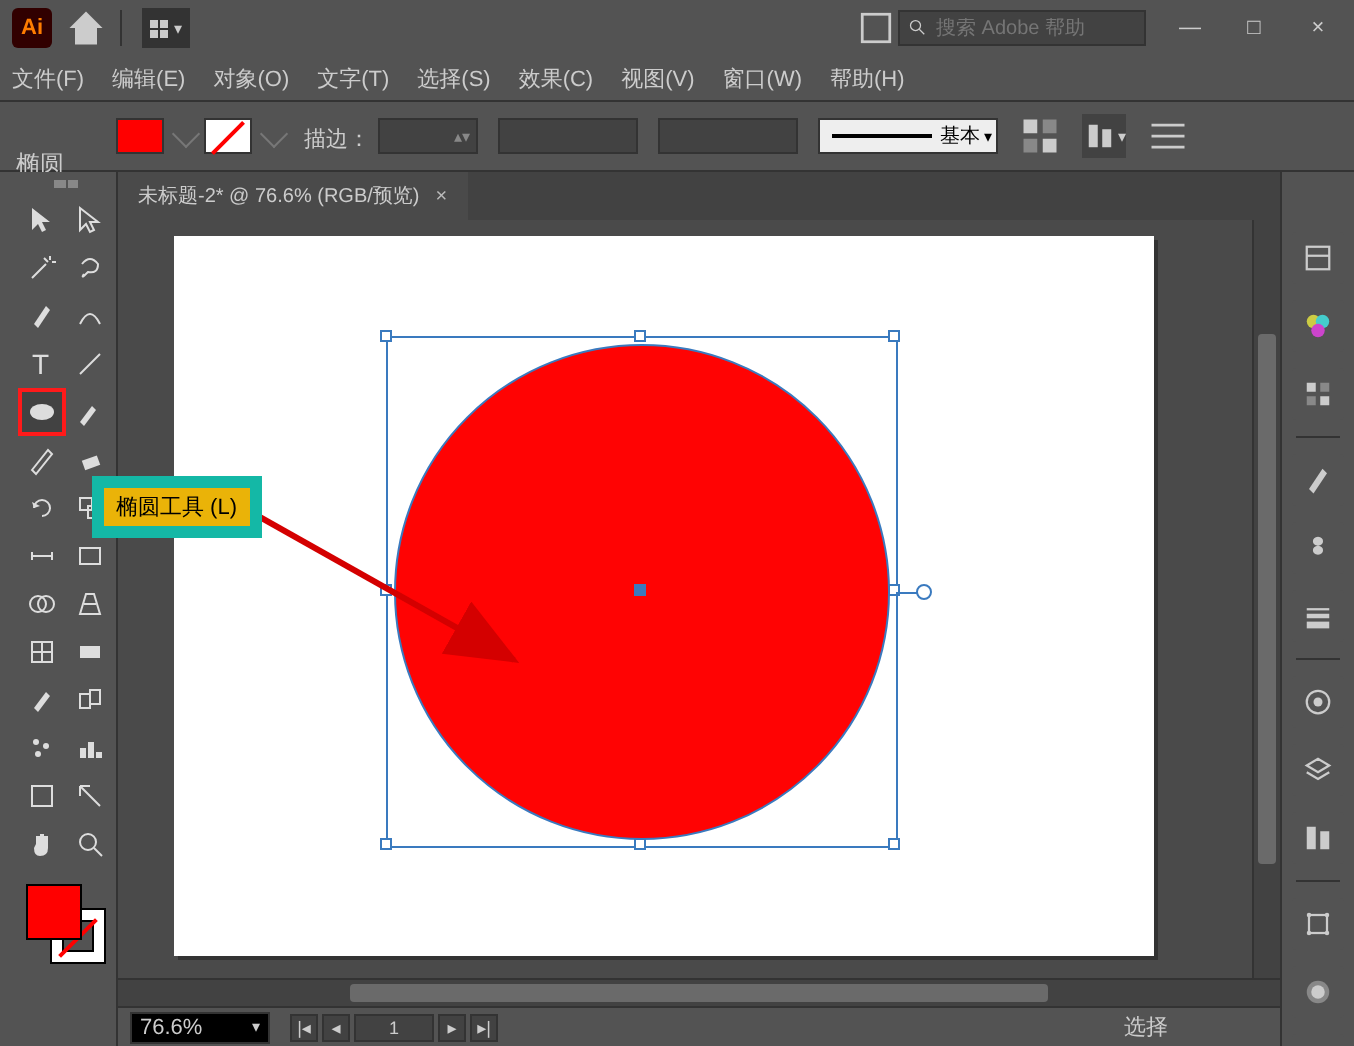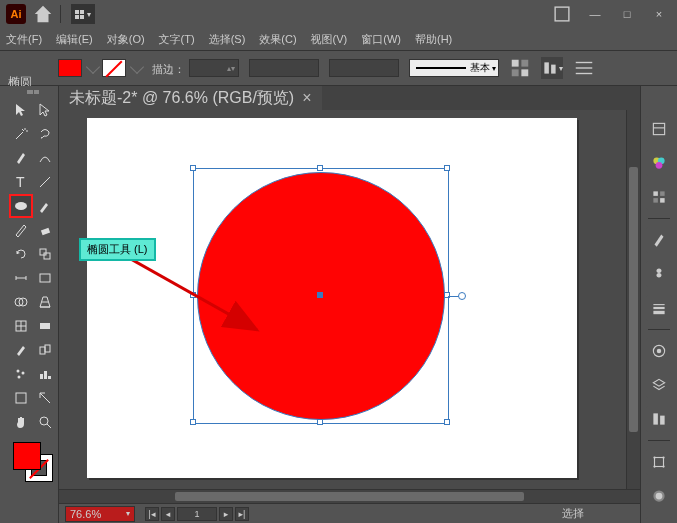--- a/index.html
+++ b/index.html
@@ -46,38 +46,38 @@
   .tool-row { display: flex; }
   .tool { width: 24px; height: 24px; display: flex; align-items: center; justify-content: center; border: 1px solid transparent; position:relative; }
   .tool.sel { border: 2px solid #ff1a1a; background:#424242; }
   .tool svg { width: 16px; height: 16px; }
   .fillstroke { width: 44px; height: 44px; position: relative; margin-top: 6px; }
   .fs-fill { position: absolute; left: 2px; top: 2px; width: 28px; height: 28px; background: #ff0000; border: 1px solid #000; }
   .fs-stroke { position: absolute; right: 2px; bottom: 2px; width: 28px; height: 28px; background: #fff; border: 1px solid #000; }
   .fs-stroke::before { content:""; position:absolute; left:5px; top:5px; right:5px; bottom:5px; border:1px solid #000; background:#535353; }
   .fs-stroke::after { content:""; position:absolute; left:0; right:0; top:50%; border-top:2px solid red; transform:rotate(-45deg); }
 
-  .tooltip { position: absolute; left: 38px; top: 152px; background: #5eead4; color: #000; border: 2px solid #14b8a6; padding: 2px 6px; font-size: 11px; white-space: nowrap; z-index: 50; margin-left: 33px; }
+  .tooltip { position: absolute; left: 38px; top: 152px; background: #eab308; color: #000; border: 6px solid #14b8a6; padding: 2px 6px; font-size: 11px; white-space: nowrap; z-index: 50; }
 
   .center { flex: 1; display: flex; flex-direction: column; background:#4a4a4a; border-left:1px solid #333; border-right:1px solid #333; }
   .doctab-row { height: 24px; background: #424242; display: flex; align-items: center; }
-  .doctab { height: 100%; background: #4a4a4a; padding: 0 10px; display: flex; align-items: center; gap: 8px; font-size: 16px; }
+  .doctab { height: 100%; background: #4a4a4a; padding: 0 10px; display: flex; align-items: center; gap: 8px; font-size: 10px; }
   .doctab .x { color: #bbb; }
   .canvas-wrap { flex: 1; position: relative; background: #4a4a4a; overflow: hidden; }
   .artboard { position: absolute; left: 28px; top: 8px; width: 490px; height: 360px; background: #fff; box-shadow: 2px 2px 0 #333; }
   .circle { position: absolute; left: 110px; top: 54px; width: 248px; height: 248px; border-radius: 50%; background: #ff0303; border: 1px solid #3a7abf; }
   .bbox { position: absolute; left: 106px; top: 50px; width: 256px; height: 256px; border: 1px solid #3a7abf; pointer-events: none; }
   .h { position: absolute; width: 6px; height: 6px; background: #fff; border: 1px solid #3a7abf; margin:-4px; }
   .hc { left:50%; top:50%; background:#3a7abf; }
   .rot { position:absolute; right:-18px; top:50%; width:8px; height:8px; border-radius:50%; border:1px solid #3a7abf; background:#fff; margin-top:-4px; }
   .rot-line { position:absolute; right:-12px; top:50%; width:12px; border-top:1px solid #3a7abf; }
   .arrow { position:absolute; left:-88px; top:80px; z-index:5; }
 
   .statusbar { height: 20px; background: #535353; border-top: 1px solid #333; display: flex; align-items: center; padding: 0 6px; gap: 10px; font-size: 11px; }
-  .zoom { width: 70px; background: #b91c1c; border:1px solid #333; padding:0 4px; display:flex; align-items:center; justify-content:space-between; height:16px; }
+  .zoom { width: 70px; background: #000000; border:1px solid #333; padding:0 4px; display:flex; align-items:center; justify-content:space-between; height:16px; }
   .nav { display:flex; align-items:center; gap:2px; }
   .nav .btn{ width:14px; height:14px; background:#424242; border:1px solid #333; display:flex; align-items:center; justify-content:center; font-size:9px; }
   .hscroll { height: 14px; background: #424242; border-top:1px solid #333; display:flex; }
   .hscroll .track{ flex:1; position:relative; }
   .hscroll .thumb{ position:absolute; left:20%; width:60%; top:2px; bottom:2px; background:#6a6a6a; border-radius:2px; }
 
   .rightdock { width: 36px; background: #535353; display: flex; flex-direction: column; align-items: center; padding-top: 30px; gap: 10px; }
   .panel-icon { width: 26px; height: 26px; background: #535353; display: flex; align-items: center; justify-content: center; border-radius:2px; }
   .panel-sep { width: 22px; height: 1px; background: #333; }
 
@@ -106,20 +106,27 @@
           <div></div>
           <div></div>
         </div>
       <span style="color:#ccc;margin-left:3px;font-size:8px">▾</span>
     </div>
     <div class="spacer"></div>
     <div class="icon-btn">
       <svg viewBox="0 0 16 16">
           <rect x="3" y="3" width="10" height="10" fill="none" stroke="#ccc"></rect>
         </svg>
+    </div>
+    <div class="search-wrap">
+      <svg width="10" height="10" viewBox="0 0 16 16">
+          <circle cx="6" cy="6" r="4" fill="none" stroke="#ccc"></circle>
+          <line x1="9" y1="9" x2="13" y2="13" stroke="#ccc"></line>
+        </svg>
+      <input placeholder="搜索 Adobe 帮助" style="">
     </div>
     <div class="win-btns">
       <div class="win-btn">—</div>
       <div class="win-btn">□</div>
       <div class="win-btn">×</div>
     </div>
   </div>
 
   <div class="menubar">
     <span>文件(F)</span>

